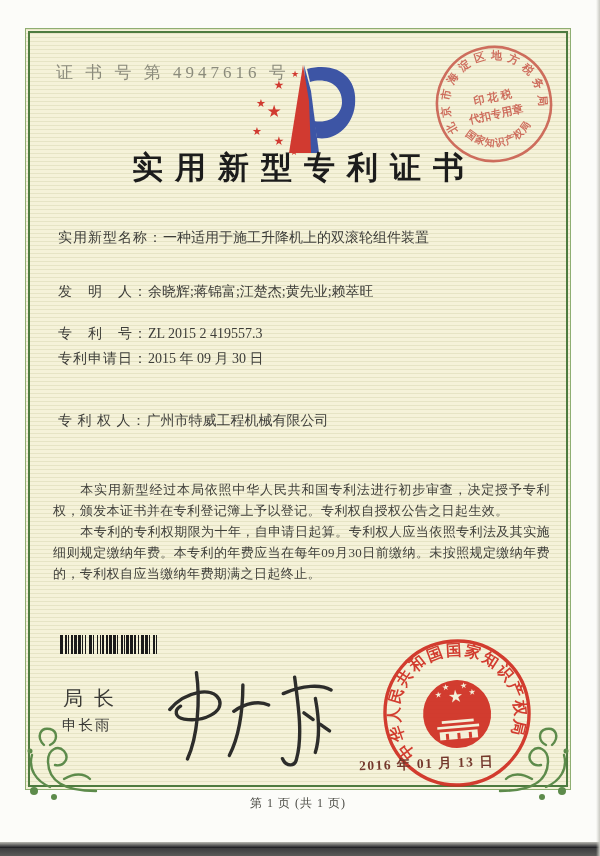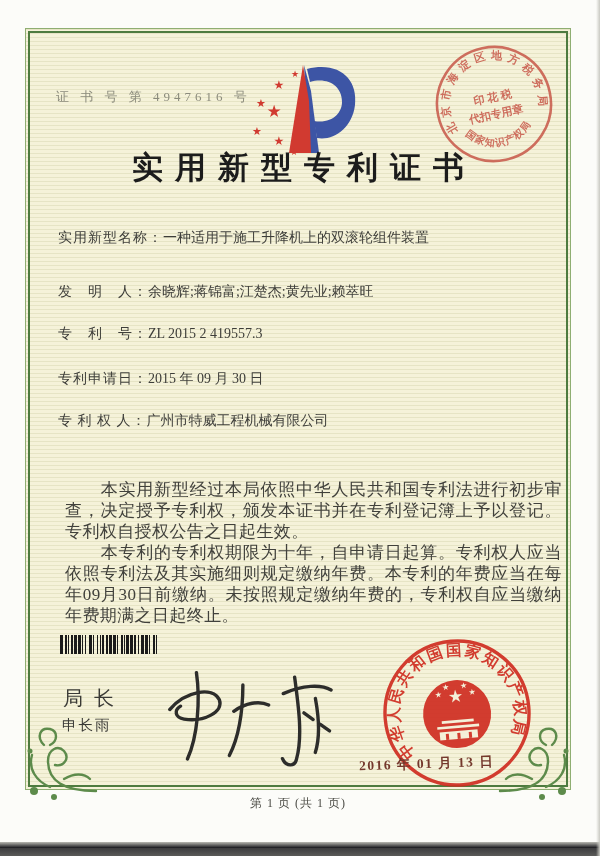--- a/index.html
+++ b/index.html
@@ -14,33 +14,33 @@
     background-color:#f5f2d9;
     background-image:repeating-linear-gradient(180deg,rgba(150,155,90,0.16) 0 1px,rgba(0,0,0,0) 1px 4px);
     border:1px solid #8fae72;
     box-sizing:border-box;
   }
   .frame-inner{position:absolute;inset:2px;border:2px solid #4e7b3f;pointer-events:none;}
   .scan-edge-a{position:absolute;left:0;bottom:8px;width:600px;height:6px;background:linear-gradient(180deg,#b9b9b2,#15151a);}
   .scan-edge-b{position:absolute;left:0;bottom:0;width:600px;height:8px;background:linear-gradient(180deg,#3c3c3e,#5a5a58);}
   .scan-edge-r{position:absolute;right:0;top:0;width:4px;height:856px;background:linear-gradient(90deg,rgba(0,0,0,0),#c9c9c2);}
 
-  .cert-no{position:absolute;left:30px;top:32px;font-size:13px;letter-spacing:4px;color:#8b8b7c;margin-top:27px;}
+  .cert-no{position:absolute;left:30px;top:32px;font-size:17px;letter-spacing:4px;color:#8b8b7c;}
 
   .title{
     position:absolute;left:0;top:118px;width:100%;text-align:center;
     font-size:31px;font-weight:bold;letter-spacing:12px;padding-left:12px;
     box-sizing:border-box;color:#1c1c1c;
   }
 
   .field-row{position:absolute;left:32px;width:500px;font-size:14px;color:#3e3e3a;white-space:nowrap;}
   .field-row .lbl{letter-spacing:1px;}
   .body-text{
     position:absolute;left:27px;top:450px;width:497px;
-    font-size:17px;line-height:21px;color:#41413c;text-align:justify;letter-spacing:0.4px;margin-left:12px;
+    font-size:13px;line-height:21px;color:#41413c;text-align:justify;letter-spacing:0.4px;
   }
   .body-text p{margin:0;text-indent:2.1em;}
 
   .barcode{position:absolute;left:34px;top:606px;width:176px;height:19px;font-size:0;white-space:nowrap;overflow:hidden;}
   .barcode span{display:inline-block;height:100%;}
 
   .director-title{position:absolute;left:37px;top:656px;font-size:20px;letter-spacing:3px;color:#3a3a36;}
   .director-name{position:absolute;left:36px;top:687px;font-size:14.5px;letter-spacing:2px;color:#3a3a36;}
   .autograph{position:absolute;left:122px;top:630px;width:190px;height:116px;transform:rotate(-2deg);}
 
@@ -103,21 +103,21 @@
 
     <div class="field-row" style="top:200px">
       <span class="lbl">实用新型名称：</span><span class="val">一种适用于施工升降机上的双滚轮组件装置</span>
     </div>
     <div class="field-row" style="top:254px">
       <span class="lbl">发　明　人：</span><span class="val">余晓辉;蒋锦富;江楚杰;黄先业;赖萃旺</span>
     </div>
     <div class="field-row" style="top:296px">
       <span class="lbl">专　利　号：</span><span class="val">ZL 2015 2 419557.3</span>
     </div>
-    <div class="field-row" style="top:341px">
+    <div class="field-row" style="top:321px">
       <span class="lbl">专利申请日：</span><span class="val">2015 年 09 月 30 日</span>
     </div>
     <div class="field-row" style="top:383px">
       <span class="lbl">专 利 权 人：</span><span class="val">广州市特威工程机械有限公司</span>
     </div>
 
     <div class="body-text">
       <p>本实用新型经过本局依照中华人民共和国专利法进行初步审查，决定授予专利权，颁发本证书并在专利登记簿上予以登记。专利权自授权公告之日起生效。</p>
       <p>本专利的专利权期限为十年，自申请日起算。专利权人应当依照专利法及其实施细则规定缴纳年费。本专利的年费应当在每年09月30日前缴纳。未按照规定缴纳年费的，专利权自应当缴纳年费期满之日起终止。</p>
     </div>

